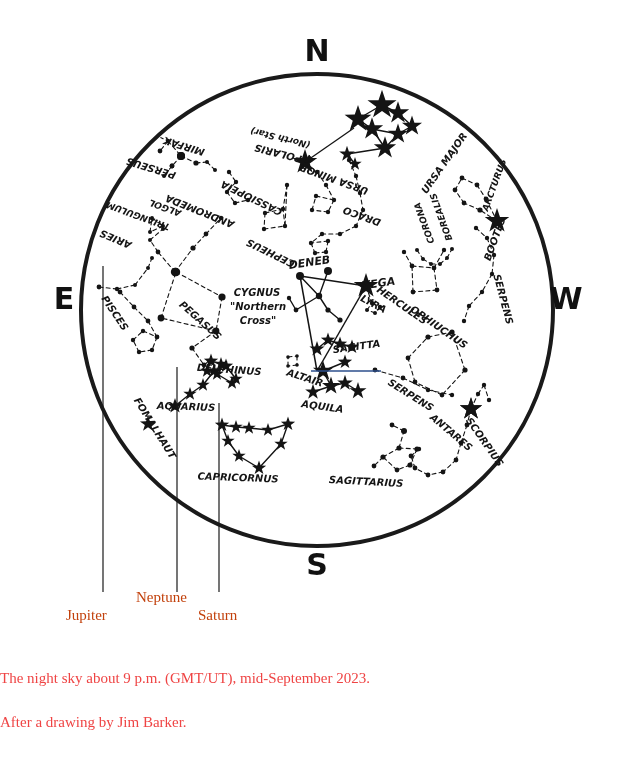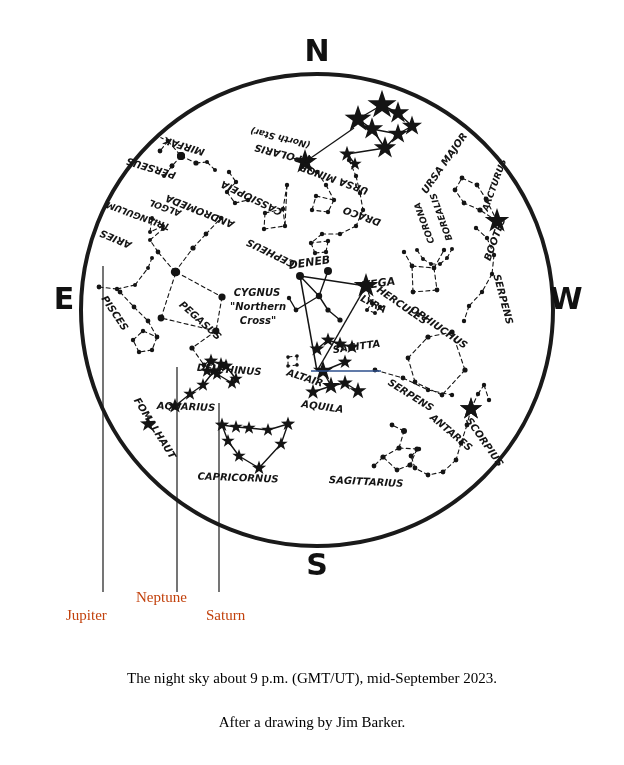--- a/index.html
+++ b/index.html
@@ -1,21 +1,21 @@
 <!DOCTYPE html>
 <html><head>
 <meta charset="utf-8">
 <style>
   html,body{margin:0;padding:0;background:#ffffff;}
   body{width:624px;height:765px;position:relative;overflow:hidden;
        font-family:"Liberation Serif",serif;color:#111;}
   #chart-root{position:absolute;left:0;top:0;width:624px;height:765px;}
   svg{display:block;}
-  .cap{position:absolute;width:100%;text-align:center;font-family:"Liberation Serif",serif;
-       font-size:15px;color:#000000;}
+  .cap{position:absolute;width:100%;text-align:left;font-family:"Liberation Serif",serif;
+       font-size:15px;color:#ef4444;}
   #caption-line1{top:670px;}
   #caption-line2{top:708px;margin-top:6px;}
   .planet-label{position:absolute;font-family:"Liberation Serif",serif;font-size:15px;
        color:#c2410c;white-space:nowrap;}
 </style>
 </head>
 <body>
 
 <div id="chart-root">
   <svg id="sky" width="624" height="765" viewBox="0 0 624 765">
@@ -488,14 +488,14 @@
       <text x="317" y="566" font-size="30" font-family="&quot;DejaVu Sans&quot;, sans-serif" font-weight="700" fill="#111" text-anchor="middle" dominant-baseline="middle">S</text>
       <line x1="103" y1="266" x2="103" y2="592" stroke="#1a1a1a" stroke-width="1.2"></line>
       <line x1="177" y1="367" x2="177" y2="592" stroke="#1a1a1a" stroke-width="1.2"></line>
       <line x1="219" y1="403" x2="219" y2="592" stroke="#1a1a1a" stroke-width="1.2"></line>
     </svg>
 
   <div class="cap" id="caption-line1">The night sky about 9 p.m.  (GMT/UT), mid-September 2023.</div>
   <div class="cap" id="caption-line2">After a drawing by Jim Barker.</div>
 <div class="planet-label" style="left: 66px; top: 607px;">Jupiter</div>
     <div class="planet-label" style="left: 136px; top: 589px;">Neptune</div>
-    <div class="planet-label" style="left: 198px; top: 607px; margin-left: 8px;">Saturn</div>
+    <div class="planet-label" style="left: 198px; top: 607px;">Saturn</div>
   </div>
 
 </body></html>

